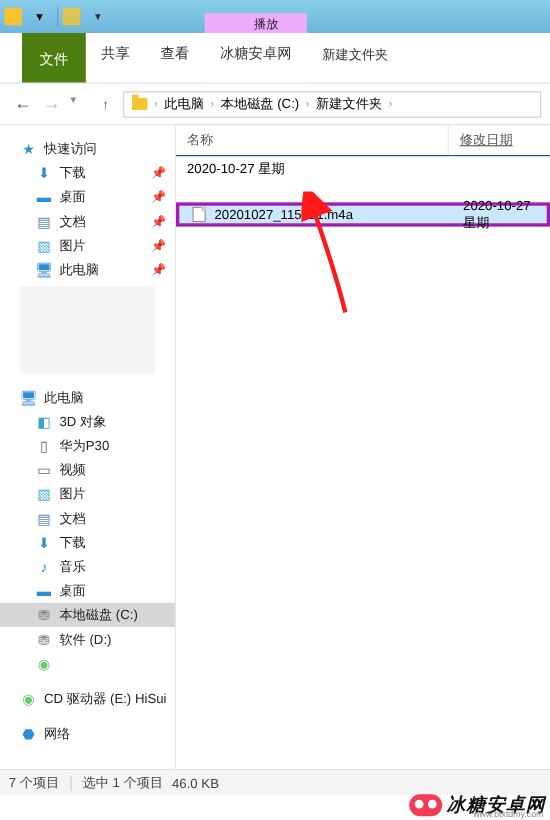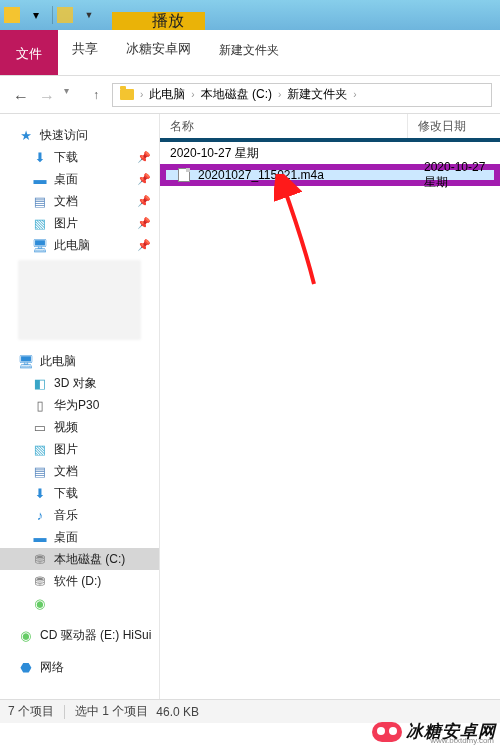--- a/index.html
+++ b/index.html
@@ -7,23 +7,23 @@
 
 
 .titlebar { height: 30px; background: linear-gradient(to bottom, #87ceeb, #6eb5dd); display: flex; align-items: center; padding: 0 4px; }
 .tb-icon { width: 16px; height: 16px; background: #f4c430; margin-right: 4px; }
 .tb-sep { width: 1px; height: 18px; background: rgba(0,0,0,.2); margin: 0 4px; }
 .tb-ctrl { width: 20px; height: 14px; margin: 0 2px; display: flex; align-items: center; justify-content: center; }
 
 
 .ribbonrow { height: 46px; background: #fff; display: flex; border-bottom: 1px solid #ddd; }
 .rcell { padding: 10px 14px 6px; color: #333; font-size: 13px; }
-.rcell.file { background: #be185d; color: #fff; padding: 12px 16px 10px; font-size: 13px; align-self: stretch; display:flex; align-items:center; }
+.rcell.file { background: #4d7c0f; color: #fff; padding: 12px 16px 10px; font-size: 13px; align-self: stretch; display:flex; align-items:center;margin-left:20px; }
 .context-group { position: relative; }
-.context-tab { position: absolute; top: -18px; left: 0; width: 100%; height: 18px; background: #eab308; color: #222; font-size: 16px; display: flex; align-items: center; justify-content: center; padding-left: 19px; }
+.context-tab { position: absolute; top: -18px; left: 0; width: 100%; height: 18px; background: #f0abfc; color: #222; font-size: 11px; display: flex; align-items: center; justify-content: center; padding-left: 19px; }
 .ribbonrow .rcell.music { background: #fff; }
 .folder-label { font-size: 12px; padding: 12px 14px; }
 
 
 .navrow { height: 38px; display: flex; align-items: center; padding: 4px 8px; border-bottom: 1px solid #ddd; }
 .navbtn { width: 26px; height: 26px; display: flex; align-items: center; justify-content: center; color: #555; font-size: 16px; }
 .updown { width: 12px; height: 20px; margin: 0 4px; color: #888; font-size: 10px; }
 .upbtn { width: 24px; height: 24px; display: flex; align-items: center; justify-content: center; color: #555; margin: 0 4px; }
 .addrbar { flex: 1; height: 24px; border: 1px solid #ccc; display: flex; align-items: center; padding: 0 4px; font-size: 12px; background: #fff; }
 .crumb { display: flex; align-items: center; padding: 0 3px; }
@@ -36,28 +36,28 @@
 .side-item .si-icon { width: 16px; height: 16px; margin-right: 6px; display: flex; align-items: center; justify-content: center; font-size: 13px; }
 .side-item .pin { margin-left: auto; margin-right: 8px; color: #999; font-size: 11px; }
 .side-group { margin-bottom: 10px; }
 .side-item.sub { padding-left: 32px; }
 .side-item.selected { background: #d6d6d6; }
 .side-item.header { font-weight: 400; }
 .blur-block { margin: 4px 18px; height: 80px; background: #f3f3f3; filter: blur(1px); border-radius: 2px; }
 
 
 .main { flex: 1; position: relative; }
-.cols { display: flex; height: 28px; align-items: center; border-bottom: 4px solid #0c4a6e; color: #555; font-size: 12px; }
+.cols { display: flex; height: 28px; align-items: center; border-bottom: 1px solid #0c4a6e; color: #555; font-size: 12px; }
 .col-name { width: 248px; padding-left: 10px; border-right: 1px solid #e8e8e8; height: 100%; display: flex; align-items: center; }
-.col-date { flex: 1; padding-left: 10px; height: 100%; display: flex; align-items: center; }
+.col-date { flex: 1; padding-left: 10px; height: 100%; display: flex; align-items: center; text-decoration: underline; }
 .row { display: flex; height: 22px; align-items: center; font-size: 12px; }
 .row .cell-name { width: 248px; padding-left: 10px; display: flex; align-items: center; }
 .row .cell-date { flex: 1; padding-left: 10px; }
 .row .fi { width: 16px; height: 16px; margin-right: 6px; display:flex; align-items:center; justify-content:center; }
-.row.selected { background: #cce8ff; border: 6px solid #a21caf; }
+.row.selected { background: #cce8ff; border: 3px solid #a21caf; margin-top: 20px; }
 
 
 .red-arrow { position: absolute; left: 114px; top: 60px; pointer-events: none; }
 
 
 .statusbar { position: absolute; left: 0; bottom: 22px; height: 24px; width: 100%; border-top: 1px solid #ddd; display: flex; align-items: center; padding: 0 8px; background: #f4f4f4; font-size: 12px; color: #444; }
 .statusbar .sep { width: 1px; height: 14px; background: #ccc; margin: 0 10px; }
 
 
 .watermark { position: absolute; right: 4px; bottom: 2px; display: flex; align-items: center; ; }
@@ -88,20 +88,21 @@
   <div class="tb-icon"></div>
   <div class="tb-ctrl">▾</div>
   <div class="tb-sep"></div>
   <div class="tb-icon" style="background:#f4c430; opacity:.8"></div>
   <div class="tb-ctrl" style="color:#333; font-size:9px">▼</div>
 </div>
 
 <div class="ribbonrow">
   <div class="rcell file">文件</div>
   <div class="rcell">共享</div>
+  <div class="rcell">查看</div>
   <div class="rcell context-group music" style="position:relative">
     <span class="context-tab">播放</span>
     <span>冰糖安卓网</span>
   </div>
   <div class="rcell folder-label">新建文件夹</div>
 </div>
 
 <div class="navrow">
   <div class="navbtn">←</div>
   <div class="navbtn" style="color:#bbb">→</div>

